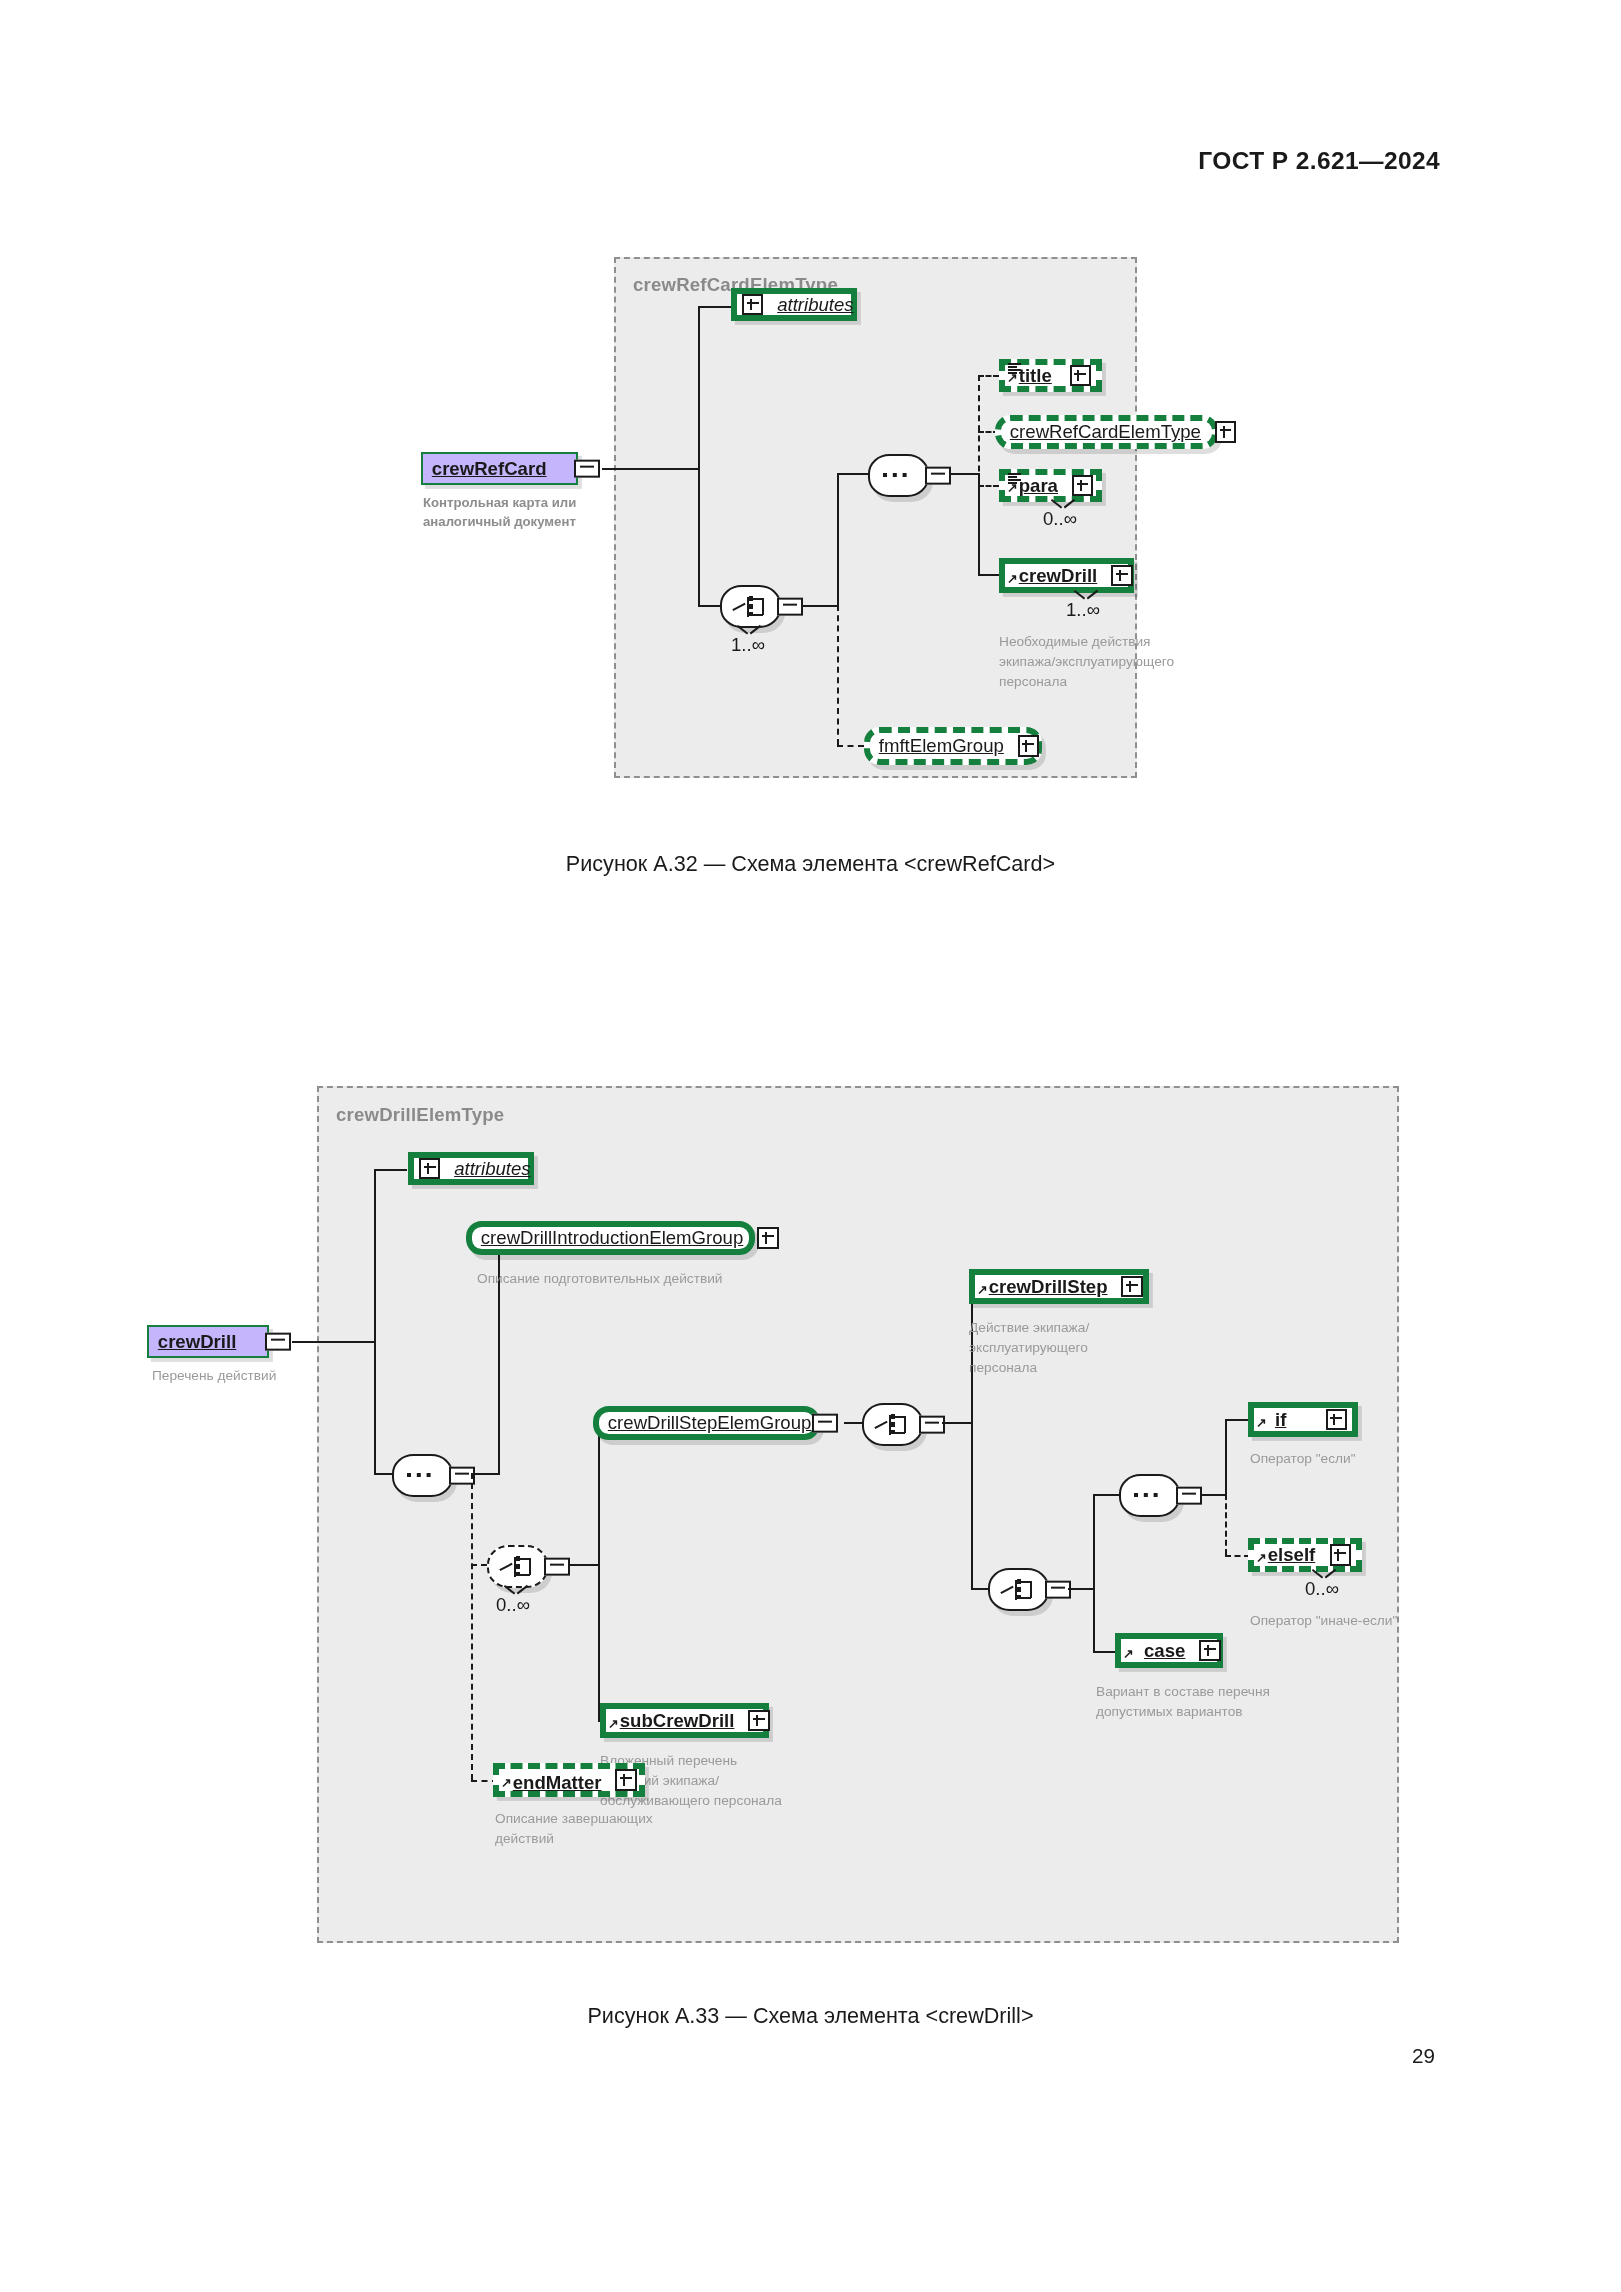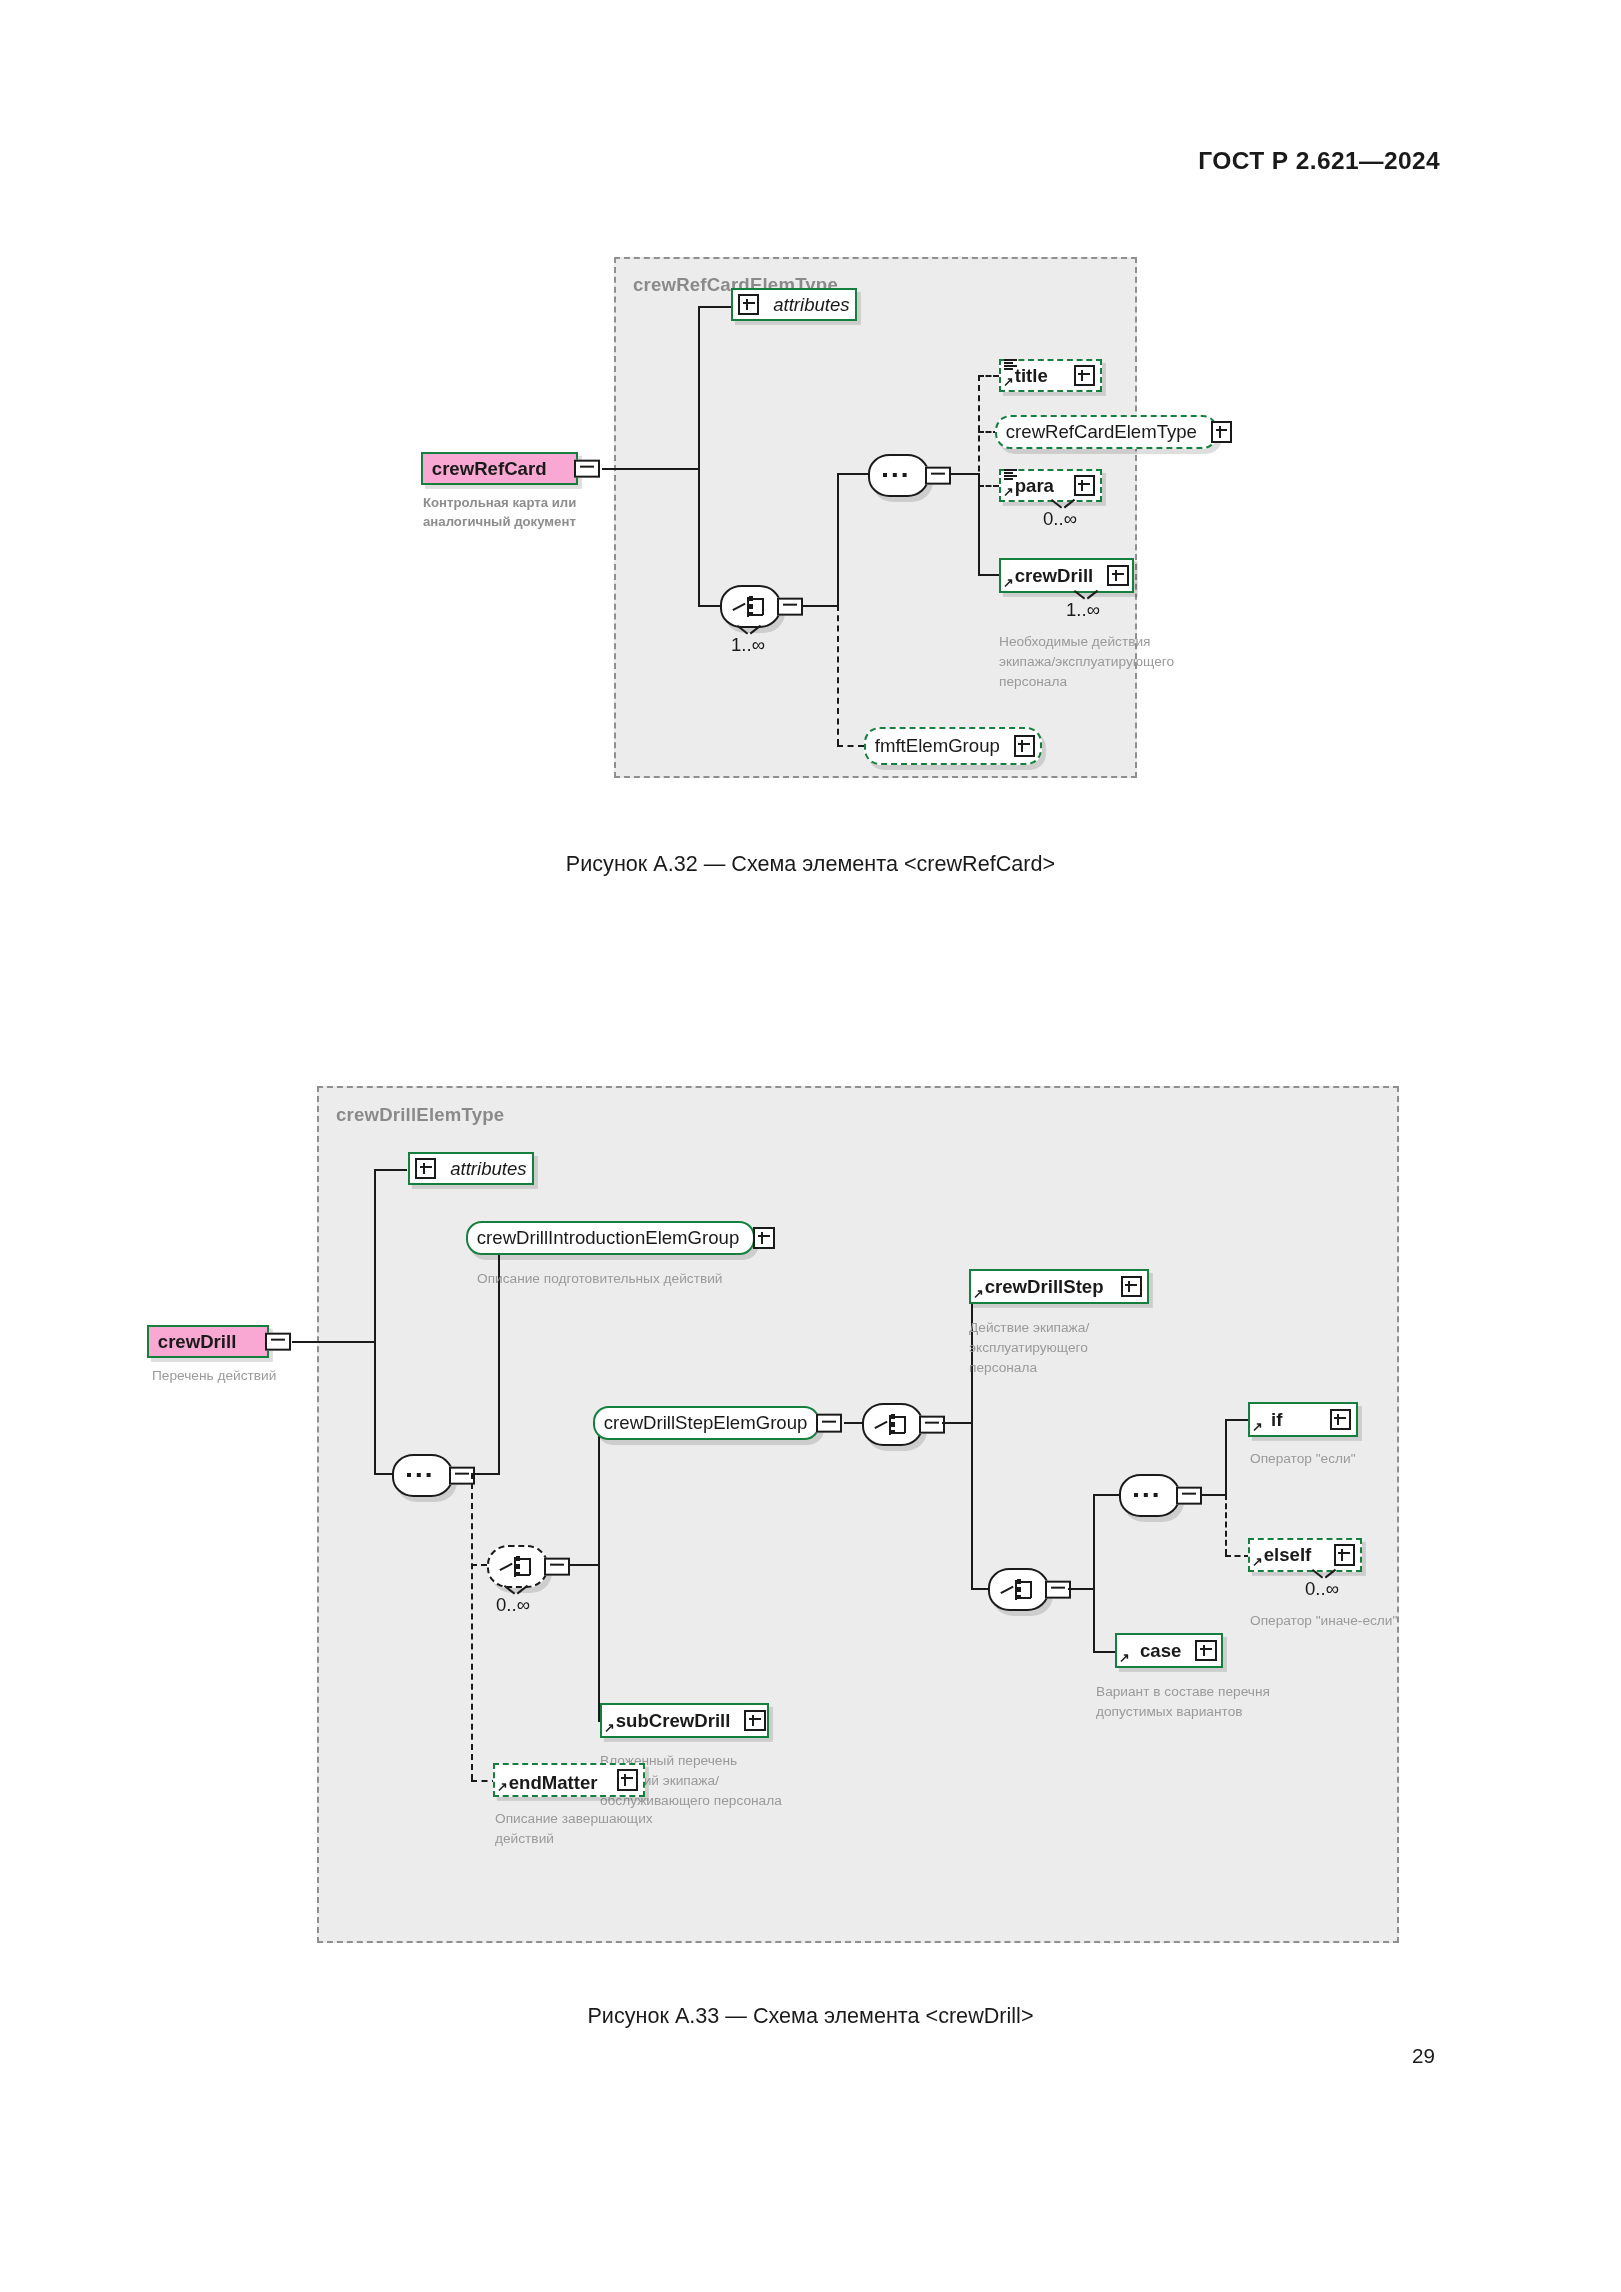--- a/index.html
+++ b/index.html
@@ -44,30 +44,31 @@
   .ln.h{height:2px;}
   .ln.v{width:2px;}
   .ln.dash-h{background:none;border-top:2px dashed #1a1a1a;height:0;}
   .ln.dash-v{background:none;border-left:2px dashed #1a1a1a;width:0;}
 
   
   .node{
     position:absolute;
     box-sizing:border-box;
     background:#ffffff;
-    border:2px solid #15803d;
+    border:6px solid #15803d;
     display:flex;align-items:center;
     font-size:18.6px;
     white-space:nowrap;
     box-shadow:3.9px 3.9px 0 rgba(0,0,0,.13);
+    text-decoration:underline;
   }
   .node.dashed{border-style:dashed;}
   .node.rounded{border-radius:15.7px;box-shadow:3.9px 4.9px 0 rgba(0,0,0,.13);}
   .node.root{
-    background:#f9a8d4;
+    background:#c4b5fd;
     border-width:2.9px;
     font-weight:bold;
   }
   .node.bold-label{font-weight:bold;}
   .node .lbl{flex:1;padding:0 8.8px;}
   .node.attr{font-style:italic;font-weight:normal;}
 
   
   .expander{
     width:17.6px;height:17.6px;flex:0 0 17.6px;

